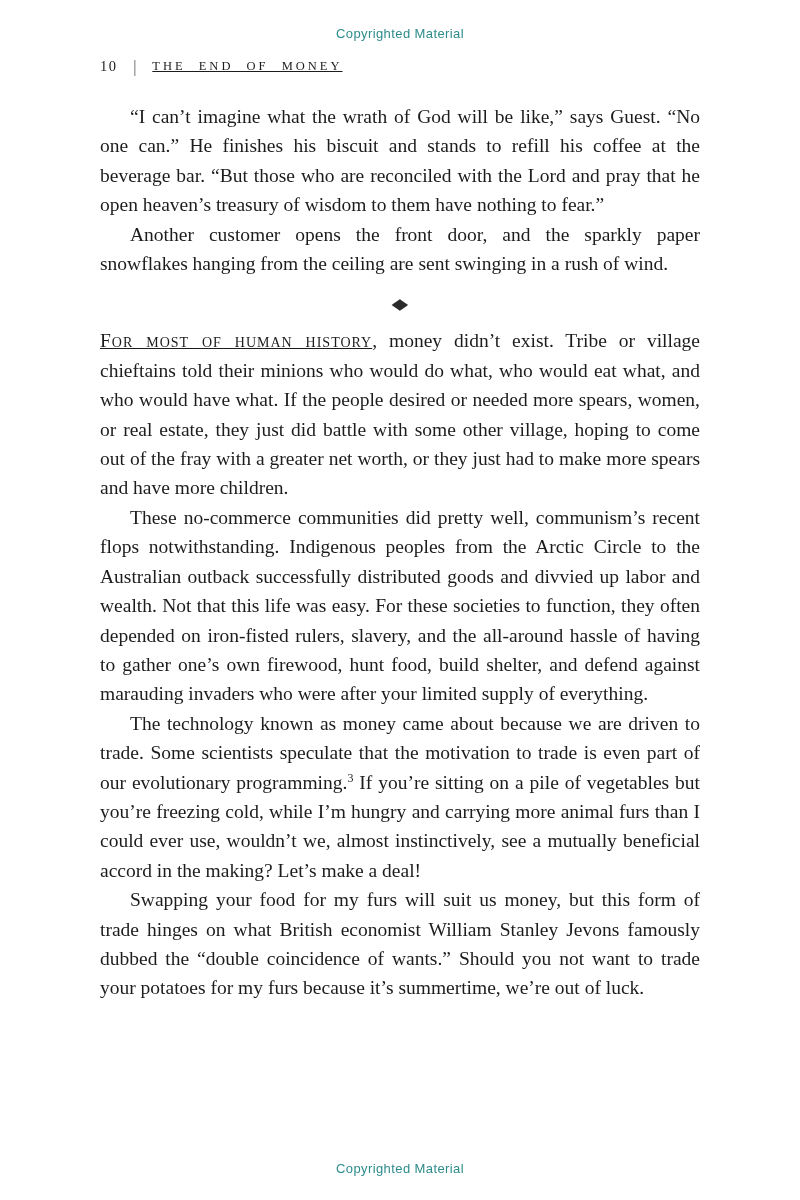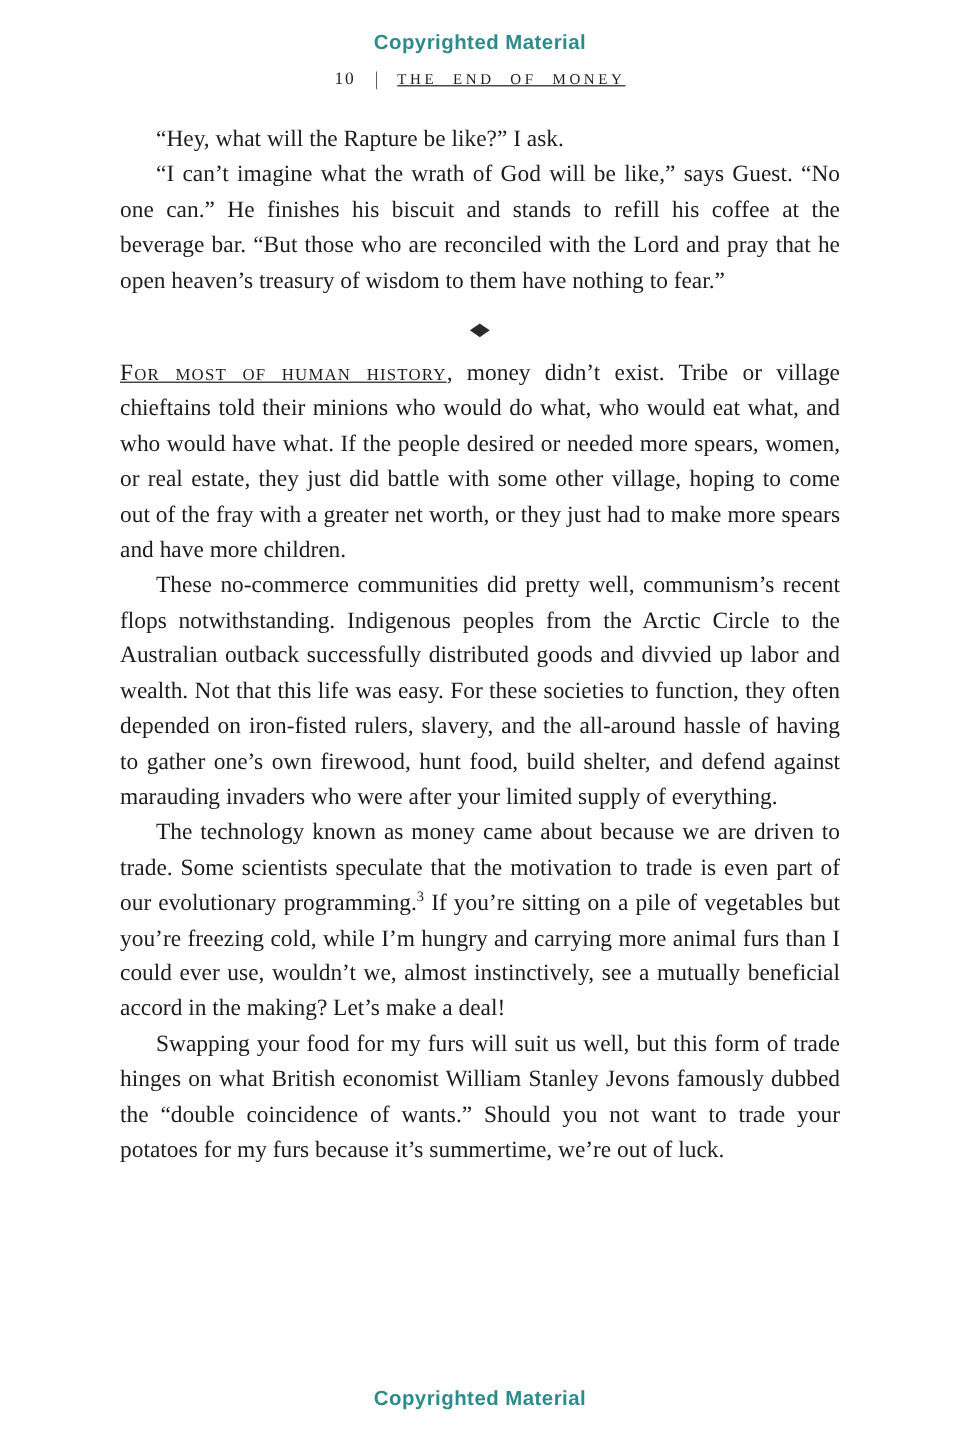--- a/index.html
+++ b/index.html
@@ -12,33 +12,32 @@
   .page {
     position: relative;
     width: 800px; height: 1200px;
     background: #ffffff;
     overflow: hidden;
   }
   .notice {
     position: absolute; left: 0; right: 0;
     text-align: center;
     font-family: "Liberation Sans", sans-serif;
-    font-weight: bold;
-    font-size: 17px;
+    font-weight: normal;
+    font-size: 13px;
     letter-spacing: 0.4px;
     color: #2E8B8B;
   }
   .notice.top { top: 26px; }
   .notice.bottom { bottom: 24px; }
 
   .running-head {
     position: absolute; top: 58px; left: 100px; right: 100px;
     display: flex; align-items: center;
     color: #1c1c1c;
-    justify-content: center;
   }
   .pagenum {
     font-size: 14.5px;
     letter-spacing: 1.5px;
   }
   .head-sep {
     display: inline-block;
     margin: 0 16px;
     font-size: 14px;
     color: #444;
@@ -96,34 +95,34 @@
   <div class="notice top">Copyrighted Material</div>
 
   <header class="running-head">
     <span class="pagenum">10</span>
     <span class="head-sep">|</span>
     <span class="booktitle">THE END OF MONEY</span>
   </header>
 
   <main class="body-text">
 
-    <p class="indent">“Hey, what will the Rapture be like?” I ask.</p>
 
     <p class="indent">“I can’t imagine what the wrath of God will be like,” says Guest. “No one can.” He finishes his biscuit and stands to refill his coffee at the beverage bar. “But those who are reconciled with the Lord and pray that he open heaven’s treasury of wisdom to them have nothing to fear.”</p>
 
+    <p class="indent">Another customer opens the front door, and the sparkly paper snowflakes hanging from the ceiling are sent swinging in a rush of wind.</p>
 
     <div class="ornament-row">
       <span class="ornament">◆</span>
     </div>
 
     <p><span class="smallcaps">For most of human history</span><span>, money didn’t exist. Tribe or village chieftains told their minions who would do what, who would eat what, and who would have what. If the people desired or needed more spears, women, or real estate, they just did battle with some other village, hoping to come out of the fray with a greater net worth, or they just had to make more spears and have more children.</span></p>
 
     <p class="indent">These no-commerce communities did pretty well, communism’s recent flops notwithstanding. Indigenous peoples from the Arctic Circle to the Australian outback successfully distributed goods and divvied up labor and wealth. Not that this life was easy. For these societies to function, they often depended on iron-fisted rulers, slavery, and the all-around hassle of having to gather one’s own firewood, hunt food, build shelter, and defend against marauding invaders who were after your limited supply of everything.</p>
 
     <p class="indent"><span>The technology known as money came about because we are driven to trade. Some scientists speculate that the motivation to trade is even part of our evolutionary programming.</span><sup class="fn">3</sup><span> If you’re sitting on a pile of vegetables but you’re freezing cold, while I’m hungry and carrying more animal furs than I could ever use, wouldn’t we, almost instinctively, see a mutually beneficial accord in the making? Let’s make a deal!</span></p>
 
-    <p class="indent">Swapping your food for my furs will suit us well, but this form of trade hinges on what British economist William Stanley Jevons famously dubbed the “double coincidence of wants.” Should you not want to trade your potatoes for my furs because it’s summertime, we’re out of luck.</p>
+    <p class="indent">Swapping your food for my furs will suit us money, but this form of trade hinges on what British economist William Stanley Jevons famously dubbed the “double coincidence of wants.” Should you not want to trade your potatoes for my furs because it’s summertime, we’re out of luck.</p>
 
   </main>
 
   <div class="notice bottom">Copyrighted Material</div>
 
 </div>
 
 </body></html>

